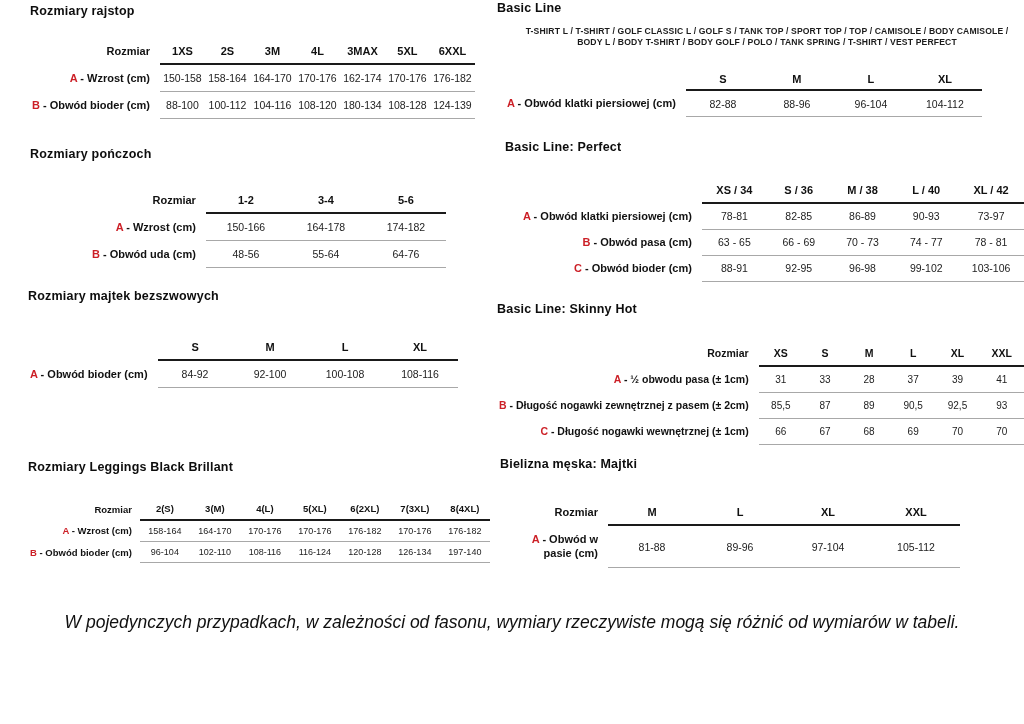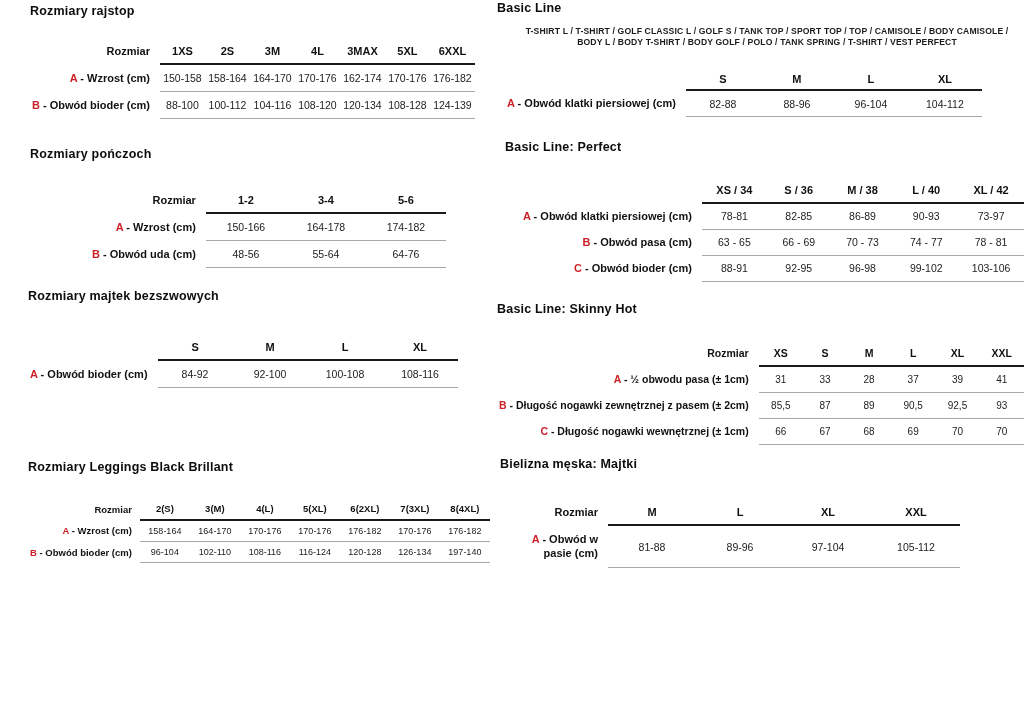--- a/index.html
+++ b/index.html
@@ -113,21 +113,21 @@
               <td class="val">162-174</td>
               <td class="val">170-176</td>
               <td class="val">176-182</td>
             </tr>
             <tr class="">
               <td class="rowlabel"><span class="prefix">B</span> - Obwód bioder (cm)</td>
               <td class="val">88-100</td>
               <td class="val">100-112</td>
               <td class="val">104-116</td>
               <td class="val">108-120</td>
-              <td class="val">120-134</td>
+              <td class="val">180-134</td>
               <td class="val">108-128</td>
               <td class="val">124-139</td>
             </tr>
           </tbody>
         </table>
       </div>
   </div>
 
   <div class="section sec-ponczochy">
     <div class="sec-title">Rozmiary pończoch</div>
@@ -365,13 +365,14 @@
               <td class="val">81-88</td>
               <td class="val">89-96</td>
               <td class="val">97-104</td>
               <td class="val">105-112</td>
             </tr>
           </tbody>
         </table>
       </div>
   </div>
 
+  <div class="footnote">W pojedynczych przypadkach, w zależności od fasonu, wymiary rzeczywiste mogą się różnić od wymiarów w tabeli.</div>
 </div>
 
 </body></html>

